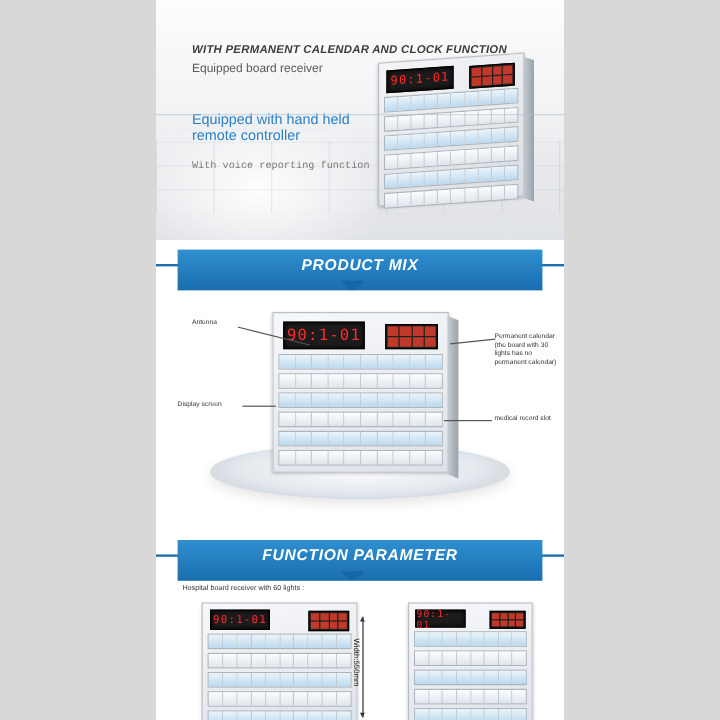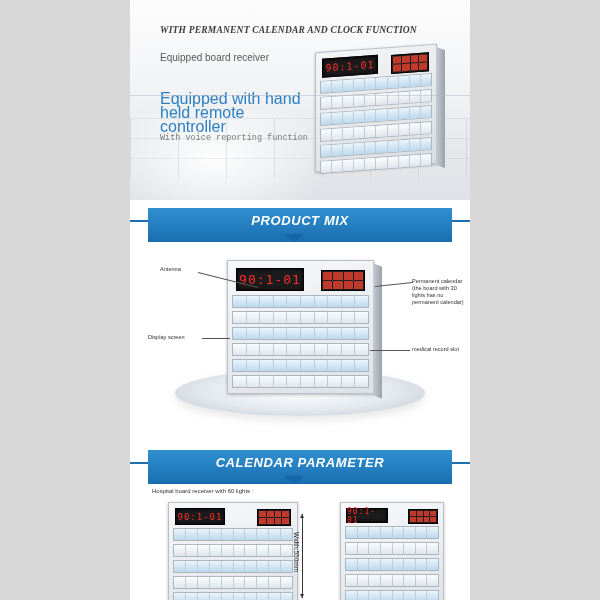--- a/index.html
+++ b/index.html
@@ -34,32 +34,31 @@
     position:absolute;left:-20px;top:95px;width:420px;height:1px;
     background:rgba(180,190,200,.55);
   }
   .hero-grid{
     position:absolute;left:0;top:118px;width:340px;height:60px;
     background:
       linear-gradient(to right, rgba(170,180,190,.30) 1px, transparent 1px) 0 0/48px 100%,
       linear-gradient(to bottom, rgba(170,180,190,.22) 1px, transparent 1px) 0 0/100% 20px;
   }
   .hero-title{
-    position:absolute;left:30px;top:25px;
+    position:absolute;left:30px;top:36px;
     font-size:9.5px;font-weight:bold;font-style:italic;color:#3c3c3c;
     letter-spacing:.2px;
-    font-family:Liberation Serif, serif;
   }
   .hero-sub1{
     position:absolute;left:30px;top:52px;
     font-size:10px;color:#5a5a5a;
   }
   .hero-blue{
     position:absolute;left:30px;top:92px;width:150px;
-    font-size:16px;color:#2b7fc4;line-height:14px;
+    font-size:12px;color:#2b7fc4;line-height:14px;
   }
   .hero-sub2{
     position:absolute;left:30px;top:133px;
     font-size:8.5px;color:#7a7a7a;font-family:Liberation Mono, monospace;
   }
 
   
   .dev{
     position:absolute;
     background:#e9ecef;
@@ -380,21 +379,21 @@
 
     <div class="callout" style="left:30px;top:24px;">Antenna</div>
     <div class="callout" style="left:18px;top:92px;">Display screen</div>
     <div class="callout" style="left:282px;top:36px;width:56px;">Permanent calendar (the board with 30 lights has no permanent calendar)</div>
     <div class="callout" style="left:282px;top:104px;width:56px;">medical record slot</div>
   </div>
 
   <div class="ribbon-wrap">
     <div class="ribbon-line"></div>
     <div class="ribbon">
-      <div class="ribbon-txt">CALENDAR PARAMETER</div>
+      <div class="ribbon-txt">FUNCTION PARAMETER</div>
     </div>
   </div>
 
   <div class="param">
     <div class="param-cap">Hospital board receiver with 60 lights :</div>
 
     <div class="dev dev-p1">
       <div class="lcd" style="left:6px;top:5px;width:48px;height:15px;font-size:9px;">90:1-01</div>
       <div class="cal" style="right:6px;top:6px;width:30px;height:13px;">
         <i></i>

